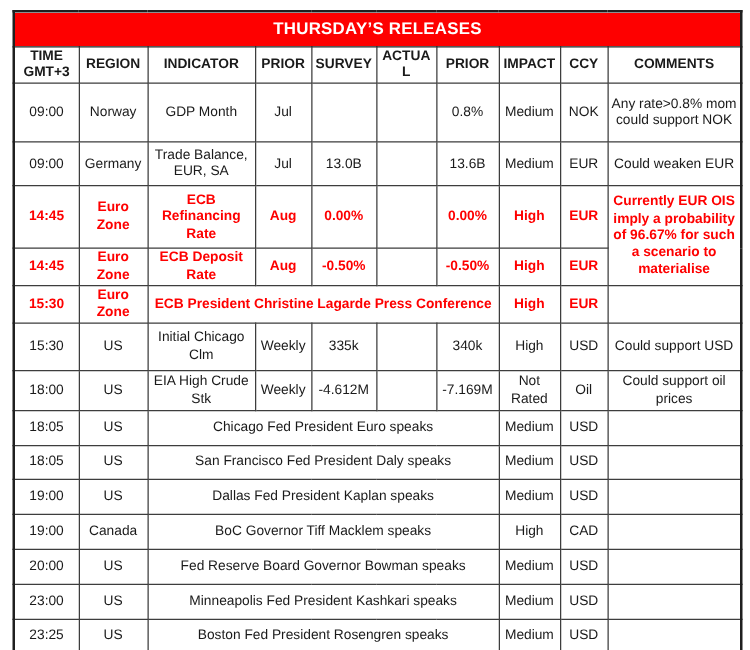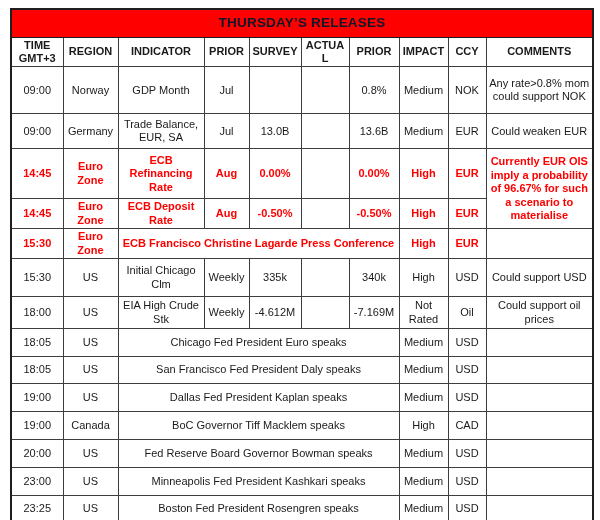--- a/index.html
+++ b/index.html
@@ -21,21 +21,21 @@
     text-align: center;
     vertical-align: middle;
     padding: 1px 2px;
     font-size: 11px;
     line-height: 1.22;
     overflow: hidden;
     word-wrap: break-word;
   }
   tr.banner-row td {
     background: #fe0000;
-    color: #0f172a;
+    color: #ffffff;
     font-weight: bold;
     font-size: 13.5px;
     letter-spacing: 0.2px;
     border: 1px solid #1f1f1f;
   }
   tr.header-row th {
     font-weight: bold;
     white-space: pre-line;
     font-size: 11px;
     background: #ffffff;
@@ -142,21 +142,21 @@
       <td class="hl">-0.50%</td>
       <td class="hl"></td>
       <td class="hl">-0.50%</td>
       <td class="hl">High</td>
       <td class="hl">EUR</td>
     </tr>
 
     <tr class="r5">
       <td class="hl">15:30</td>
       <td class="hl">Euro Zone</td>
-      <td class="hl" colspan="5">ECB Francisco Christine Lagarde Press Conference</td>
+      <td class="hl" colspan="5">ECB President Christine Lagarde Press Conference</td>
       <td class="hl">High</td>
       <td class="hl">EUR</td>
       <td></td>
     </tr>
 
     <tr class="r6">
       <td>15:30</td>
       <td>US</td>
       <td>Initial Chicago Clm</td>
       <td>Weekly</td>

